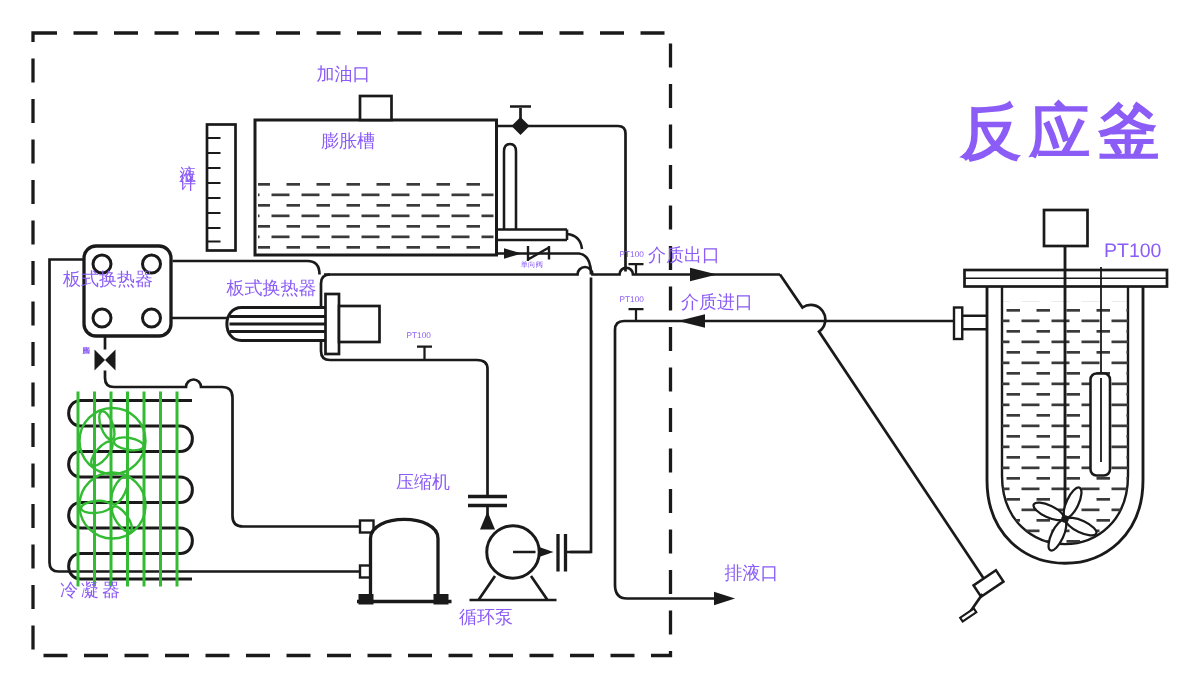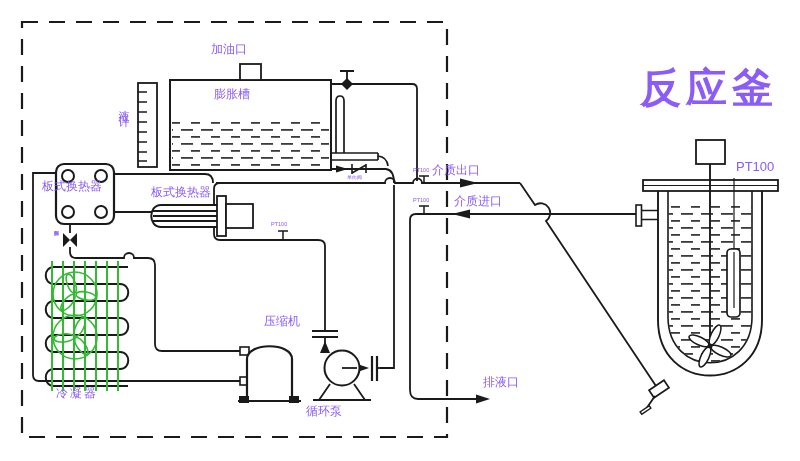--- a/index.html
+++ b/index.html
@@ -208,21 +208,21 @@
 
 <div class="lbl lbl-title" style="left:640px;top:66px;">反应釜</div>
 
 <div class="lbl" style="left:211px;top:43px;">加油口</div>
 <div class="lbl" style="left:214px;top:88px;">膨胀槽</div>
 <div class="lbl vert" style="left:118px;top:101px;font-size:11px;">液位计</div>
 <div class="lbl" style="left:42px;top:140px;margin-top:40px;">板式换热器</div>
 <div class="lbl" style="left:151px;top:186px;">板式换热器</div>
 <div class="lbl tinyvert tiny5" style="left:53px;top:226px;">膨胀阀</div>
 <div class="lbl tiny5" style="left:347px;top:175px;">单向阀</div>
-<div class="lbl" style="left:56px;top:387px;letter-spacing:2px;text-align:center;">冷凝器</div>
+<div class="lbl" style="left:40px;top:387px;letter-spacing:2px;text-align:center;">冷凝器</div>
 <div class="lbl" style="left:252px;top:315px;margin-left:12px;">压缩机</div>
 <div class="lbl" style="left:306px;top:405px;">循环泵</div>
 
 <div class="lbl" style="left:432px;top:164px;">介质出口</div>
 <div class="lbl" style="left:454px;top:195px;">介质进口</div>
 <div class="lbl" style="left:451px;top:376px;margin-left:32px;">排液口</div>
 
 <div class="lbl" style="left:736px;top:160px;font-size:13px;">PT100</div>
 <div class="lbl tiny" style="left:413px;top:167px;">PT100</div>
 <div class="lbl tiny" style="left:413px;top:197px;">PT100</div>

